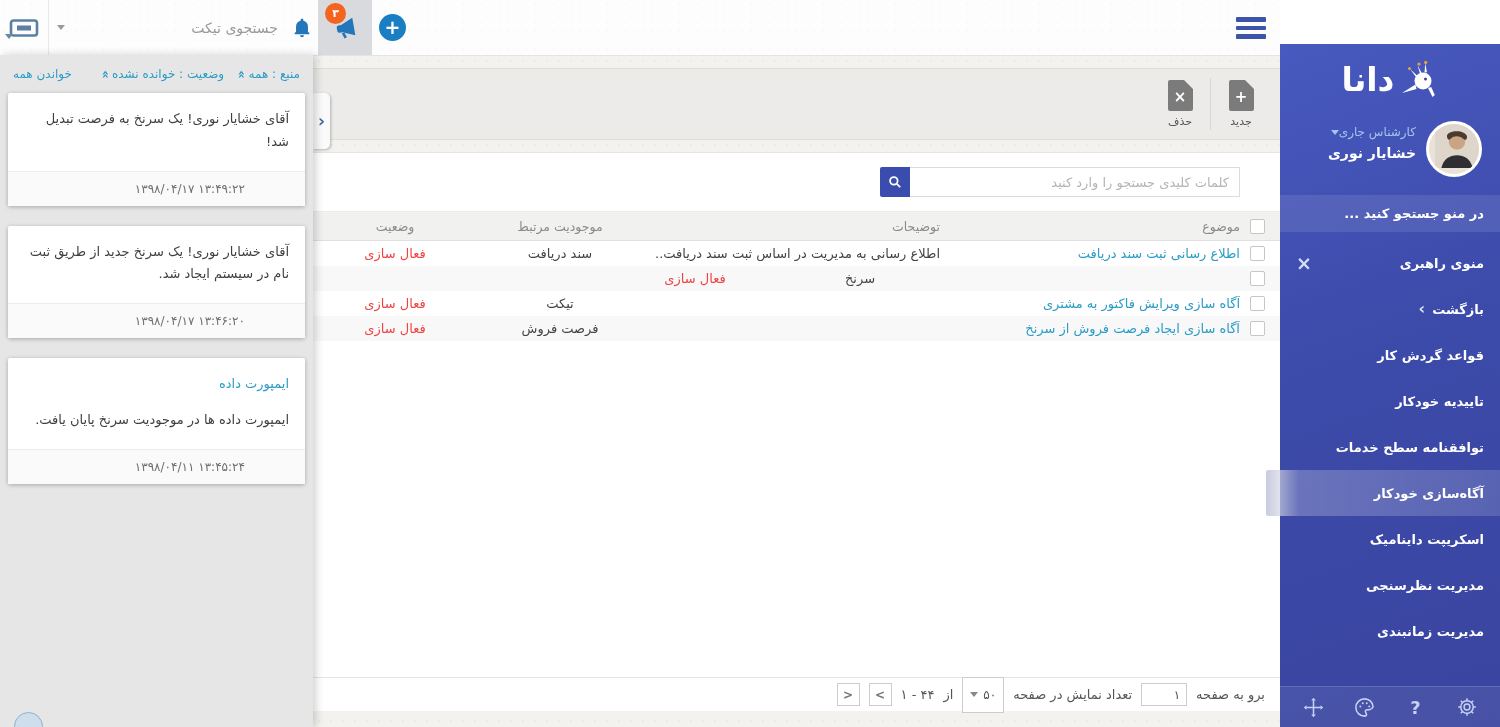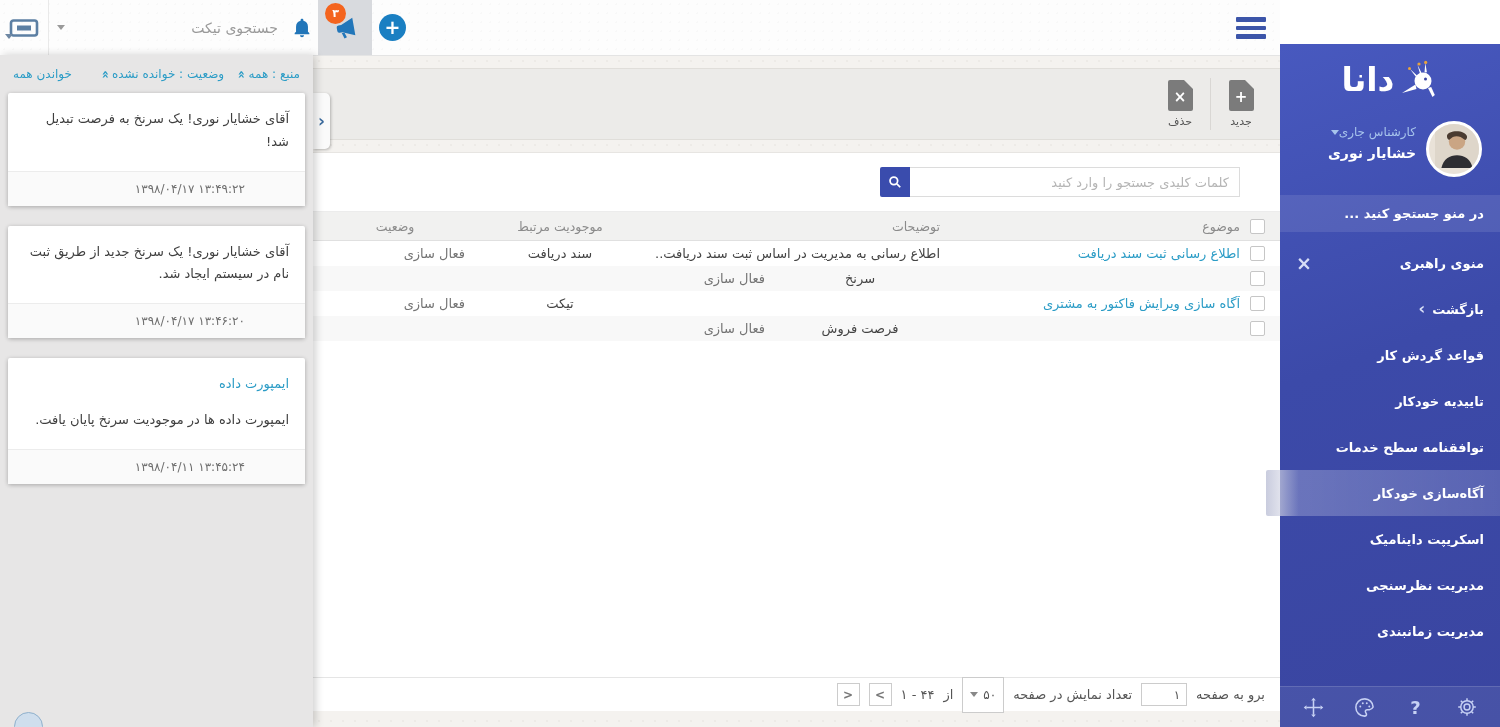--- a/index.html
+++ b/index.html
@@ -101,21 +101,21 @@
     font-size:12.5px;color:#8b8b8b;padding-left:6px;padding-right:6px;flex:none;}
   .grid-row{height:25px;display:flex;align-items:center;font-size:13px;color:#444;padding:0 6px;flex:none;}
   .grid-row.alt{background:#f8f8f8;}
   .col-cb{width:34px;display:flex;justify-content:center;flex:none;}
   .cbx{width:13px;height:13px;background:#fff;border:1px solid #c6c6c6;border-radius:2px;display:inline-block;cursor:pointer;}
   .col-subject{width:300px;flex:none;text-align:right;white-space:nowrap;overflow:hidden;cursor:pointer;}
   .col-desc{width:285px;flex:none;text-align:right;white-space:nowrap;overflow:hidden;}
   .col-entity{width:190px;flex:none;text-align:center;white-space:nowrap;overflow:hidden;}
   .col-status{width:140px;flex:none;text-align:center;white-space:nowrap;}
   .subject-link{color:#2b9cc6;}
-  .status-on{color:#737373;text-align:right;}
+  .status-on{color:#ef4444;}
   .flex-fill{flex:1;}
   .page-row{height:33px;border-top:1px solid #e5e5e5;display:flex;align-items:center;gap:9px;
     padding:0 15px;font-size:13px;color:#555;flex:none;}
   .page-input{width:46px;height:23px;border:1px solid #ccc;box-sizing:border-box;font-family:inherit;
     font-size:12px;color:#555;text-align:right;padding:0 6px;outline:none;direction:rtl;}
   .per-page{display:flex;align-items:center;gap:5px;border:1px solid #ccc;background:#fff;height:36px;
     box-sizing:border-box;padding:0 7px;cursor:pointer;font-size:12px;color:#555;}
   .per-page .mini-caret{border-top-color:#888;}
   .pager-btn{width:23px;height:23px;box-sizing:border-box;border:1px solid #ccc;background:#fff;color:#777;
     font-weight:bold;font-size:12px;display:flex;align-items:center;justify-content:center;cursor:pointer;}
@@ -262,20 +262,21 @@
           </span>
         <span class="col-subject subject-link">آگاه سازی ویرایش فاکتور به مشتری</span>
         <span class="col-desc"></span>
         <span class="col-entity">تیکت</span>
         <span class="col-status status-on">فعال سازی</span>
       </div>
       <div class="grid-row alt">
         <span class="col-cb">
             <span class="cbx"></span>
           </span>
+        <span class="col-subject subject-link">آگاه سازی ایجاد فرصت فروش از سرنخ</span>
         <span class="col-desc"></span>
         <span class="col-entity">فرصت فروش</span>
         <span class="col-status status-on">فعال سازی</span>
       </div>
 
       <div class="flex-fill"></div>
 
       <div class="page-row">
         <span>برو به صفحه</span>
         <input class="page-input" value="۱" style="">

